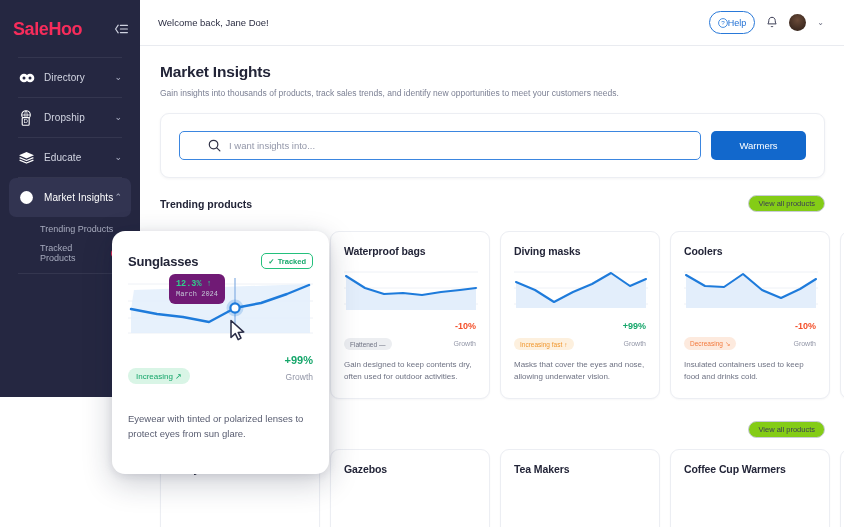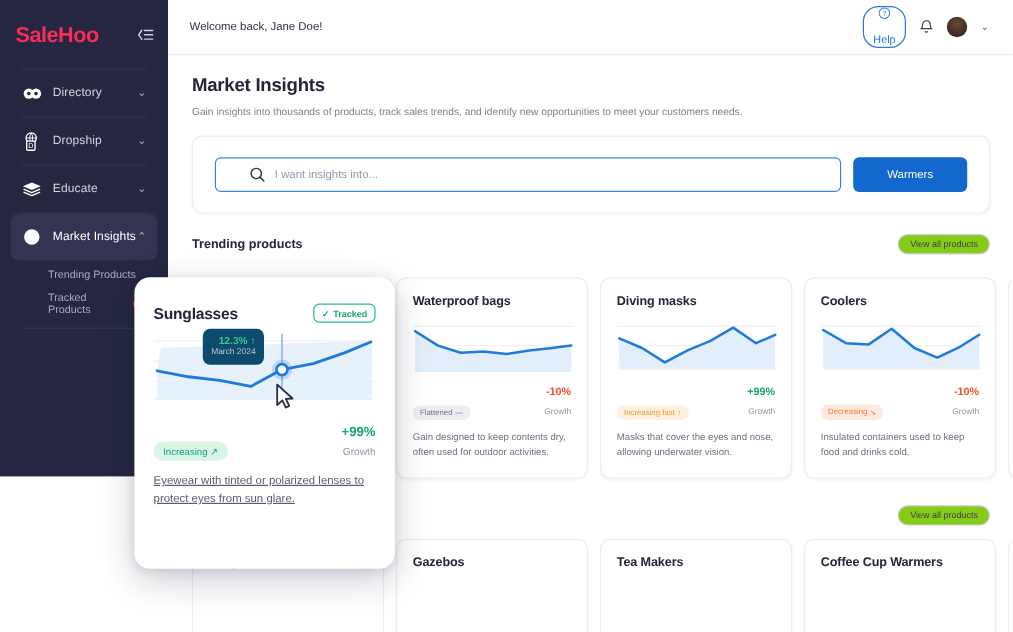--- a/index.html
+++ b/index.html
@@ -66,24 +66,24 @@
   }
   .topbar {
     height: 46px; flex: 0 0 46px; border-bottom: 1px solid #e9ebf0;
     display: flex; align-items: center; padding: 0 20px 0 18px;
   }
   .welcome { font-size: 9.5px; color: #2b2d42; font-weight: 500; }
   .topbar-right {
     margin-left: auto; display: flex; align-items: center; gap: 11px;
   }
   .help-btn {
-    display: flex; align-items: center; gap: 12px;
+    display: flex; align-items: center; gap: 0;
     border: 1px solid #2979d9; border-radius: 13px;
-    height: 35px; padding: 0 8px; color: #1f6fd4;
-    font-size: 9px; cursor: pointer; background: #fff; flex-direction: column;
+    height: 23px; padding: 0 8px; color: #1f6fd4;
+    font-size: 9px; cursor: pointer; background: #fff;
   }
   .bell { color: #3b3d55; cursor: pointer; display: flex; }
   .avatar {
     width: 17px; height: 17px; border-radius: 50%;
     background: radial-gradient(circle at 50% 35%, #6a4a38 0%, #3d2a20 70%, #271a13 100%);
     cursor: pointer;
   }
   .avatar-chev { color: #6b6e82; font-size: 8px; cursor: pointer; }
 
   .content {
@@ -184,29 +184,29 @@
     font-size: 13px; font-weight: bold; color: #232538; letter-spacing: -0.2px;
   }
   .tracked-badge {
     margin-left: auto; border: 1px solid #23c07c; border-radius: 5px;
     color: #17a96c; font-size: 7.5px; font-weight: bold;
     padding: 2.5px 6px; display: inline-flex; align-items: center; gap: 3px;
   }
   .popup-chart { margin-top: 9px; position: relative; height: 60px; }
   .tooltip {
     position: absolute; left: 41px; top: -4px;
-    background: #0c4a6e; border-radius: 6px; padding: 5px 7px;
-    z-index: 4; text-align: right;
+    background: #701a75; border-radius: 6px; padding: 5px 7px;
+    z-index: 4; text-align: left; font-family: Liberation Mono, monospace;
   }
   .tt-val { font-size: 8.5px; font-weight: bold; color: #2fd08c; line-height: 1.2; }
   .tt-date { font-size: 7px; color: #c3c6d6; margin-top: 1px; line-height: 1.2; }
   .cursor-arrow { position: absolute; left: 101px; top: 41px; z-index: 6; }
   .popup-meta { display: flex; align-items: flex-end; margin-top: 16px; }
   .popup-desc {
-    font-size: 9.5px; color: #585c70; line-height: 1.55; margin-top: 10px; text-decoration: underline;
+    font-size: 9.5px; color: #585c70; line-height: 1.55; margin-top: 28px;
   }
 </style>
 </head>
 <body>
 
 <div class="app">
 
   <aside class="sidebar">
     <div class="sb-top">
       <div class="logo">SaleHoo</div>

